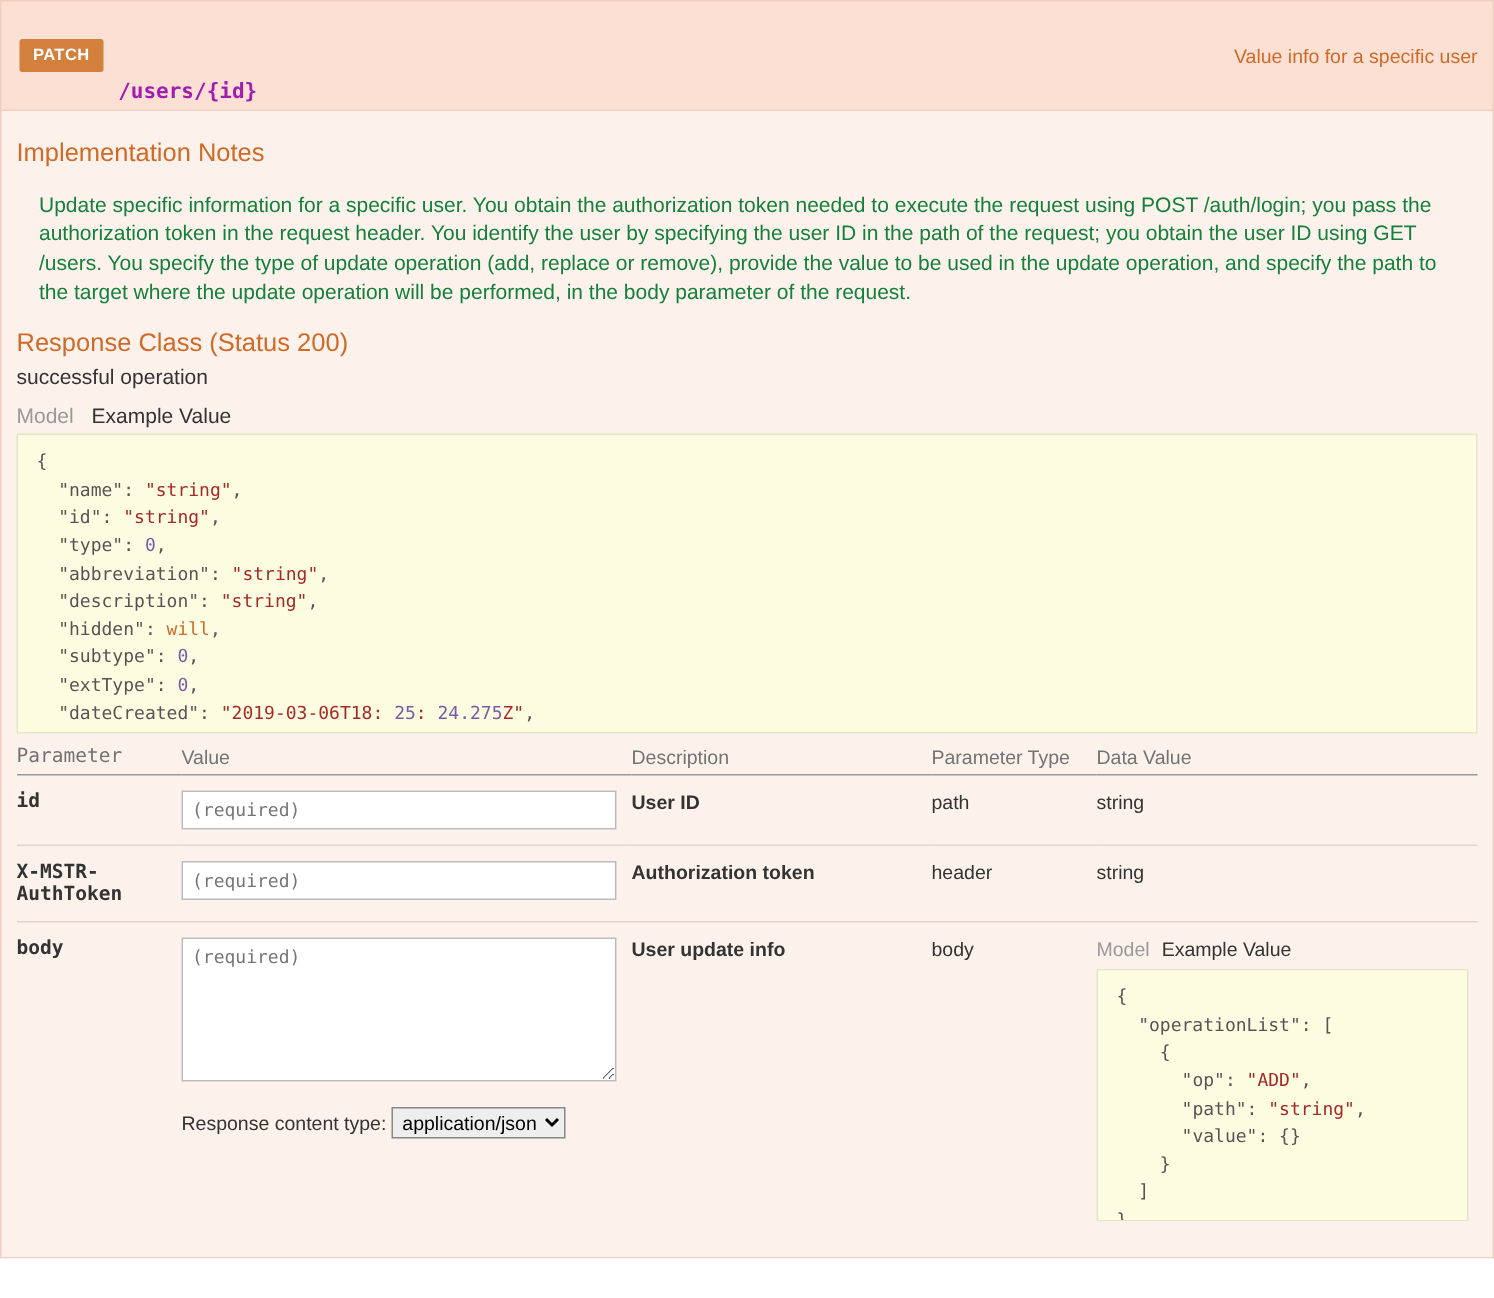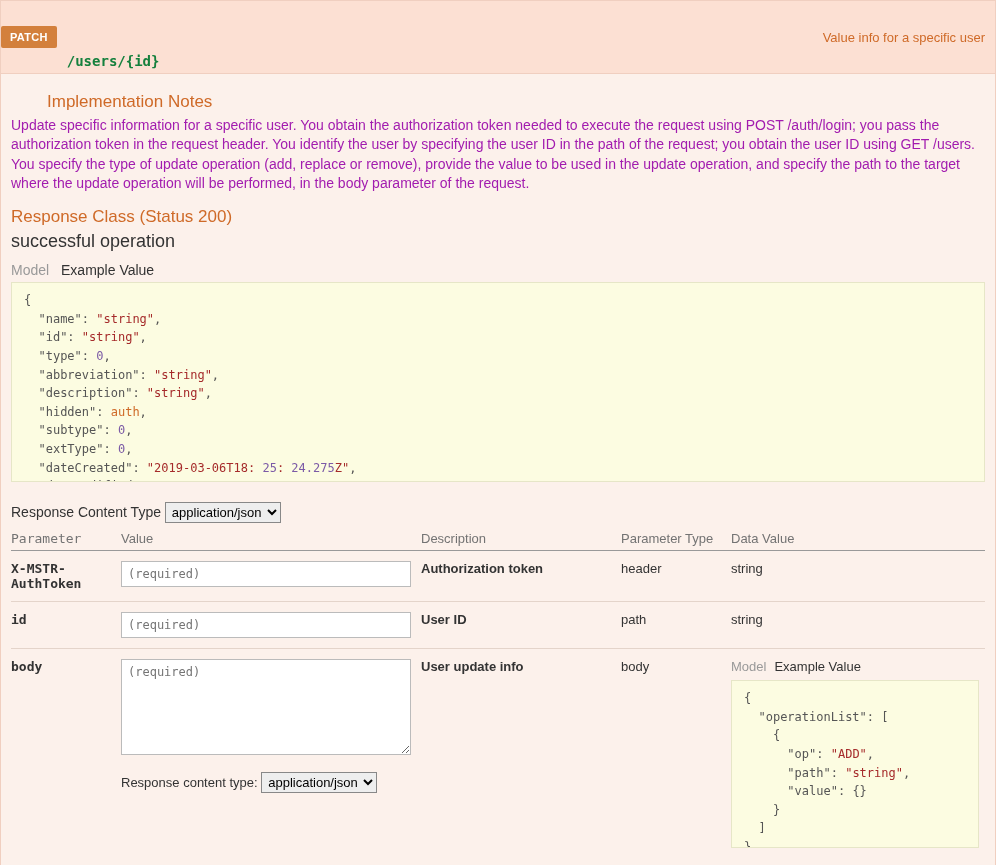--- a/index.html
+++ b/index.html
@@ -9,64 +9,64 @@
     font-size: 14px;
     color: #333;
     background: #fff;
     width: 996px;
   }
   .op-header {
     background: #fce0d3;
     border: 1px solid #f0cfc0;
     display: flex;
     align-items: center;
-    padding: 4px 10px 4px 0;
+    padding: 4px 10px 4px 12px;
     gap: 10px;
   }
   .method-badge {
     background: #d3803c;
     color: #fff;
     font-size: 11px;
     font-weight: bold;
     padding: 5px 9px;
     border-radius: 2px;
     letter-spacing: 0.3px;
   }
   .path {
     font-family: Monaco, Consolas, monospace;
     font-size: 14px;
-    color: #15803d;
+    color: #a21caf;
     font-weight: bold;
     margin-top: 48px;
   }
   .summary {
     margin-left: auto;
     color: #cf6a28;
     font-size: 13px;
   }
   .op-body {
     background: #fcf1eb;
     border: 1px solid #f0cfc0;
     border-top: none;
     padding: 10px 10px 14px 10px;
   }
   h4.section {
     color: #cf6a28;
     font-weight: normal;
     font-size: 17px;
     margin: 14px 0 4px 0;
   }
-  h4.section.first { margin-top: 8px; margin-left: 36px; }
+  h4.section.first { margin-top: 8px; }
   .notes-text {
     font-size: 14px;
     line-height: 1.38;
-    color: #a21caf;
-    margin: 0;
-  }
-  .status-line { font-size: 18px; margin-bottom: 10px; color:#333; }
+    color: #15803d;
+    margin: 15px;
+  }
+  .status-line { font-size: 14px; margin-bottom: 10px; color:#333; }
   .signature-nav { margin-bottom: 4px; }
   .signature-nav .model-link {
     color: #999;
     margin-right: 8px;
     cursor: pointer;
   }
   .signature-nav .example-link {
     color: #333;
     cursor: pointer;
   }
@@ -170,54 +170,50 @@
   <div class="signature-nav">
     <span class="model-link">Model</span>
     <span class="example-link">Example Value</span>
   </div>
   <div class="code-block" id="resp-code">{
   <span class="kw-key">"name"</span>: <span class="kw-str">"string"</span>,
   <span class="kw-key">"id"</span>: <span class="kw-str">"string"</span>,
   <span class="kw-key">"type"</span>: <span class="kw-num">0</span>,
   <span class="kw-key">"abbreviation"</span>: <span class="kw-str">"string"</span>,
   <span class="kw-key">"description"</span>: <span class="kw-str">"string"</span>,
-  <span class="kw-key">"hidden"</span>: <span class="kw-bool">auth</span>,
+  <span class="kw-key">"hidden"</span>: <span class="kw-bool">will</span>,
   <span class="kw-key">"subtype"</span>: <span class="kw-num">0</span>,
   <span class="kw-key">"extType"</span>: <span class="kw-num">0</span>,
   <span class="kw-key">"dateCreated"</span>: <span class="kw-str">"2019-03-06T18: <span class="kw-num">25</span>: <span class="kw-num">24.275</span>Z"</span>,
   <span class="kw-key">"dateModified"</span>: <span class="kw-str">"2019-03-06T18: <span class="kw-num">25</span>: <span class="kw-num">24.275</span>Z"</span></div>
 
-  <div class="rct-row">
-    <span>Response Content Type</span>
-    <select id="rct-select"><option>application/json</option></select>
-  </div>
 
   <table class="params">
     <thead>
       <tr>
         <th class="col-param">Parameter</th>
         <th class="col-value">Value</th>
         <th class="col-desc">Description</th>
         <th class="col-ptype">Parameter Type</th>
         <th class="col-dtype">Data Value</th>
       </tr>
     </thead>
     <tbody id="params-body">
         <tr>
+          <td class="col-param">id</td>
+          <td class="col-value"><input class="param-input" placeholder="(required)" style=""></td>
+          <td class="col-desc">User ID</td>
+          <td class="col-ptype">path</td>
+          <td class="col-dtype">string</td>
+        </tr>
+        <tr>
           <td class="col-param">X-MSTR-AuthToken</td>
           <td class="col-value"><input class="param-input" placeholder="(required)" style=""></td>
           <td class="col-desc">Authorization token</td>
           <td class="col-ptype">header</td>
-          <td class="col-dtype">string</td>
-        </tr>
-        <tr>
-          <td class="col-param">id</td>
-          <td class="col-value"><input class="param-input" placeholder="(required)" style=""></td>
-          <td class="col-desc">User ID</td>
-          <td class="col-ptype">path</td>
           <td class="col-dtype">string</td>
         </tr>
         <tr>
           <td class="col-param">body</td>
           <td class="col-value"><textarea class="param-textarea" placeholder="(required)" style=""></textarea><div class="pct-row"><span>Response content type: </span><select><option>application/json</option></select></div></td>
           <td class="col-desc">User update info</td>
           <td class="col-ptype">body</td>
           <td class="col-dtype">
             <div class="inner-sig"><span class="model-link">Model</span><span class="example-link">Example Value</span></div>
             <div class="code-block small">{

